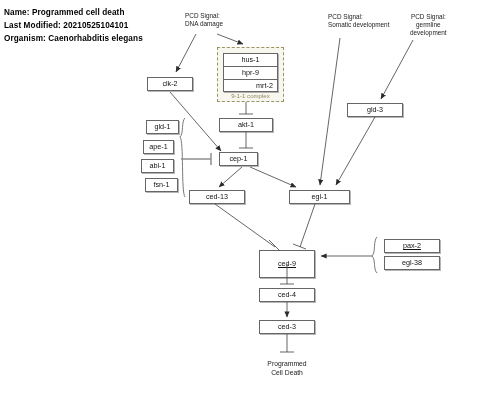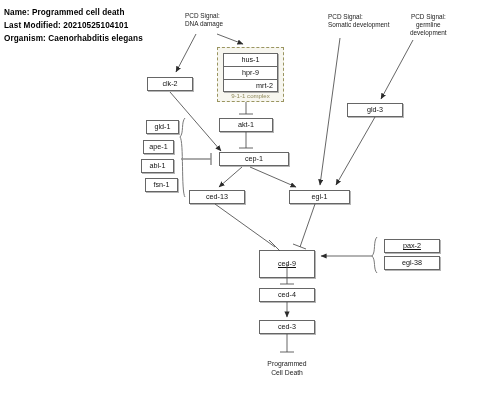--- a/index.html
+++ b/index.html
@@ -59,21 +59,21 @@
 
   <div class="cplx" style="left:217px;top:47px;width:67px;height:55px;"></div>
   <div class="cplx-label" style="left:217px;top:92px;width:67px;">9-1-1 complex</div>
 
   <div class="node stack" style="left:223px;top:53px;width:55px;height:13px;">hus-1</div>
   <div class="node stack" style="left:223px;top:66px;width:55px;height:13px;">hpr-9</div>
   <div class="node stack-last" style="left:223px;top:79px;width:55px;height:13px;">mrt-2</div>
 
   <div class="node" style="left:147px;top:77px;width:46px;height:14px;">clk-2</div>
   <div class="node" style="left:219px;top:118px;width:54px;height:14px;">akt-1</div>
-  <div class="node" style="left:219px;top:152px;width:70px;height:14px;">cep-1</div>
+  <div class="node" style="left:219px;top:152px;width:39px;height:14px;">cep-1</div>
 
   <div class="node" style="left:146px;top:120px;width:33px;height:14px;">gld-1</div>
   <div class="node" style="left:143px;top:140px;width:31px;height:14px;">ape-1</div>
   <div class="node" style="left:141px;top:159px;width:33px;height:14px;">abl-1</div>
   <div class="node" style="left:145px;top:178px;width:33px;height:14px;">fsn-1</div>
 
   <div class="node" style="left:189px;top:190px;width:56px;height:14px;">ced-13</div>
   <div class="node" style="left:289px;top:190px;width:61px;height:14px;">egl-1</div>
   <div class="node" style="left:347px;top:103px;width:56px;height:14px;">gld-3</div>
 

